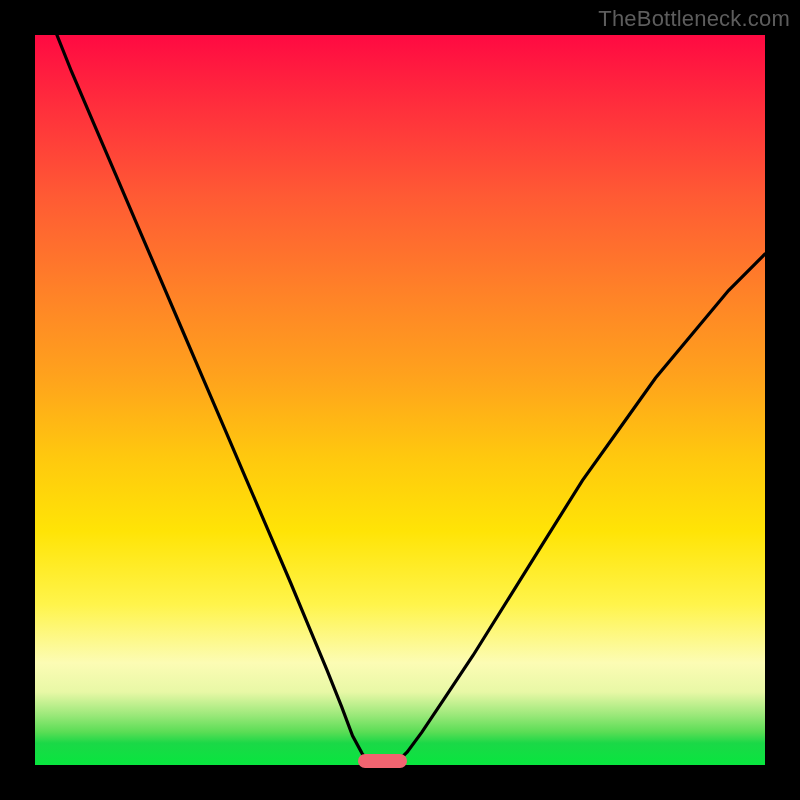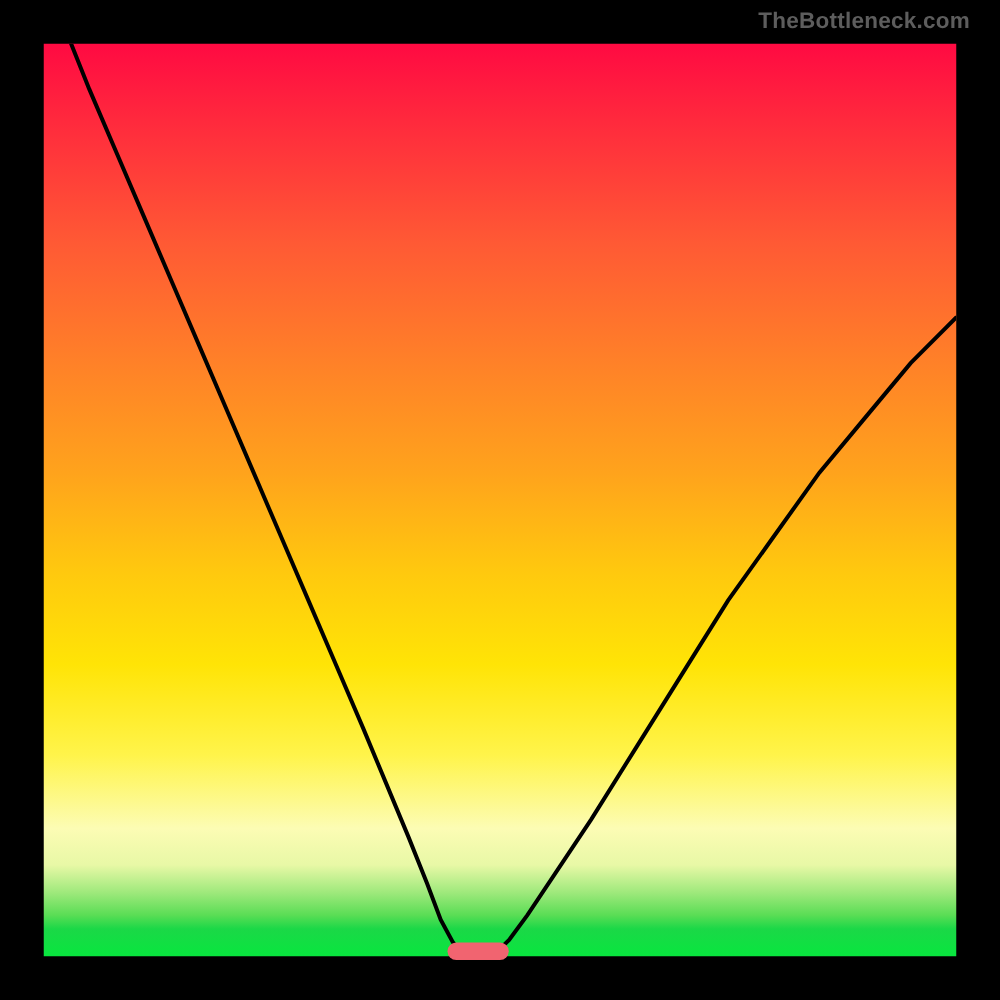--- a/index.html
+++ b/index.html
@@ -38,24 +38,24 @@
       #e8f8a6 90%,
       #9fe97c 93%,
       #5add55 95.5%,
       #1bd847 97%,
       #08e63e 100%
     );
   }
   .watermark {
     position: absolute;
     top: 6px;
-    right: 24px;
+    right: 10px;
     color: #5d5d5d;
-    font-size: 18px;
-    font-weight: 700;
+    font-size: 22px;
+    font-weight: 400;
     letter-spacing: 0.2px;
     z-index: 5;
   }
   svg.curve {
     position: absolute;
     left: 0;
     top: 0;
     width: 730px;
     height: 730px;
   }

